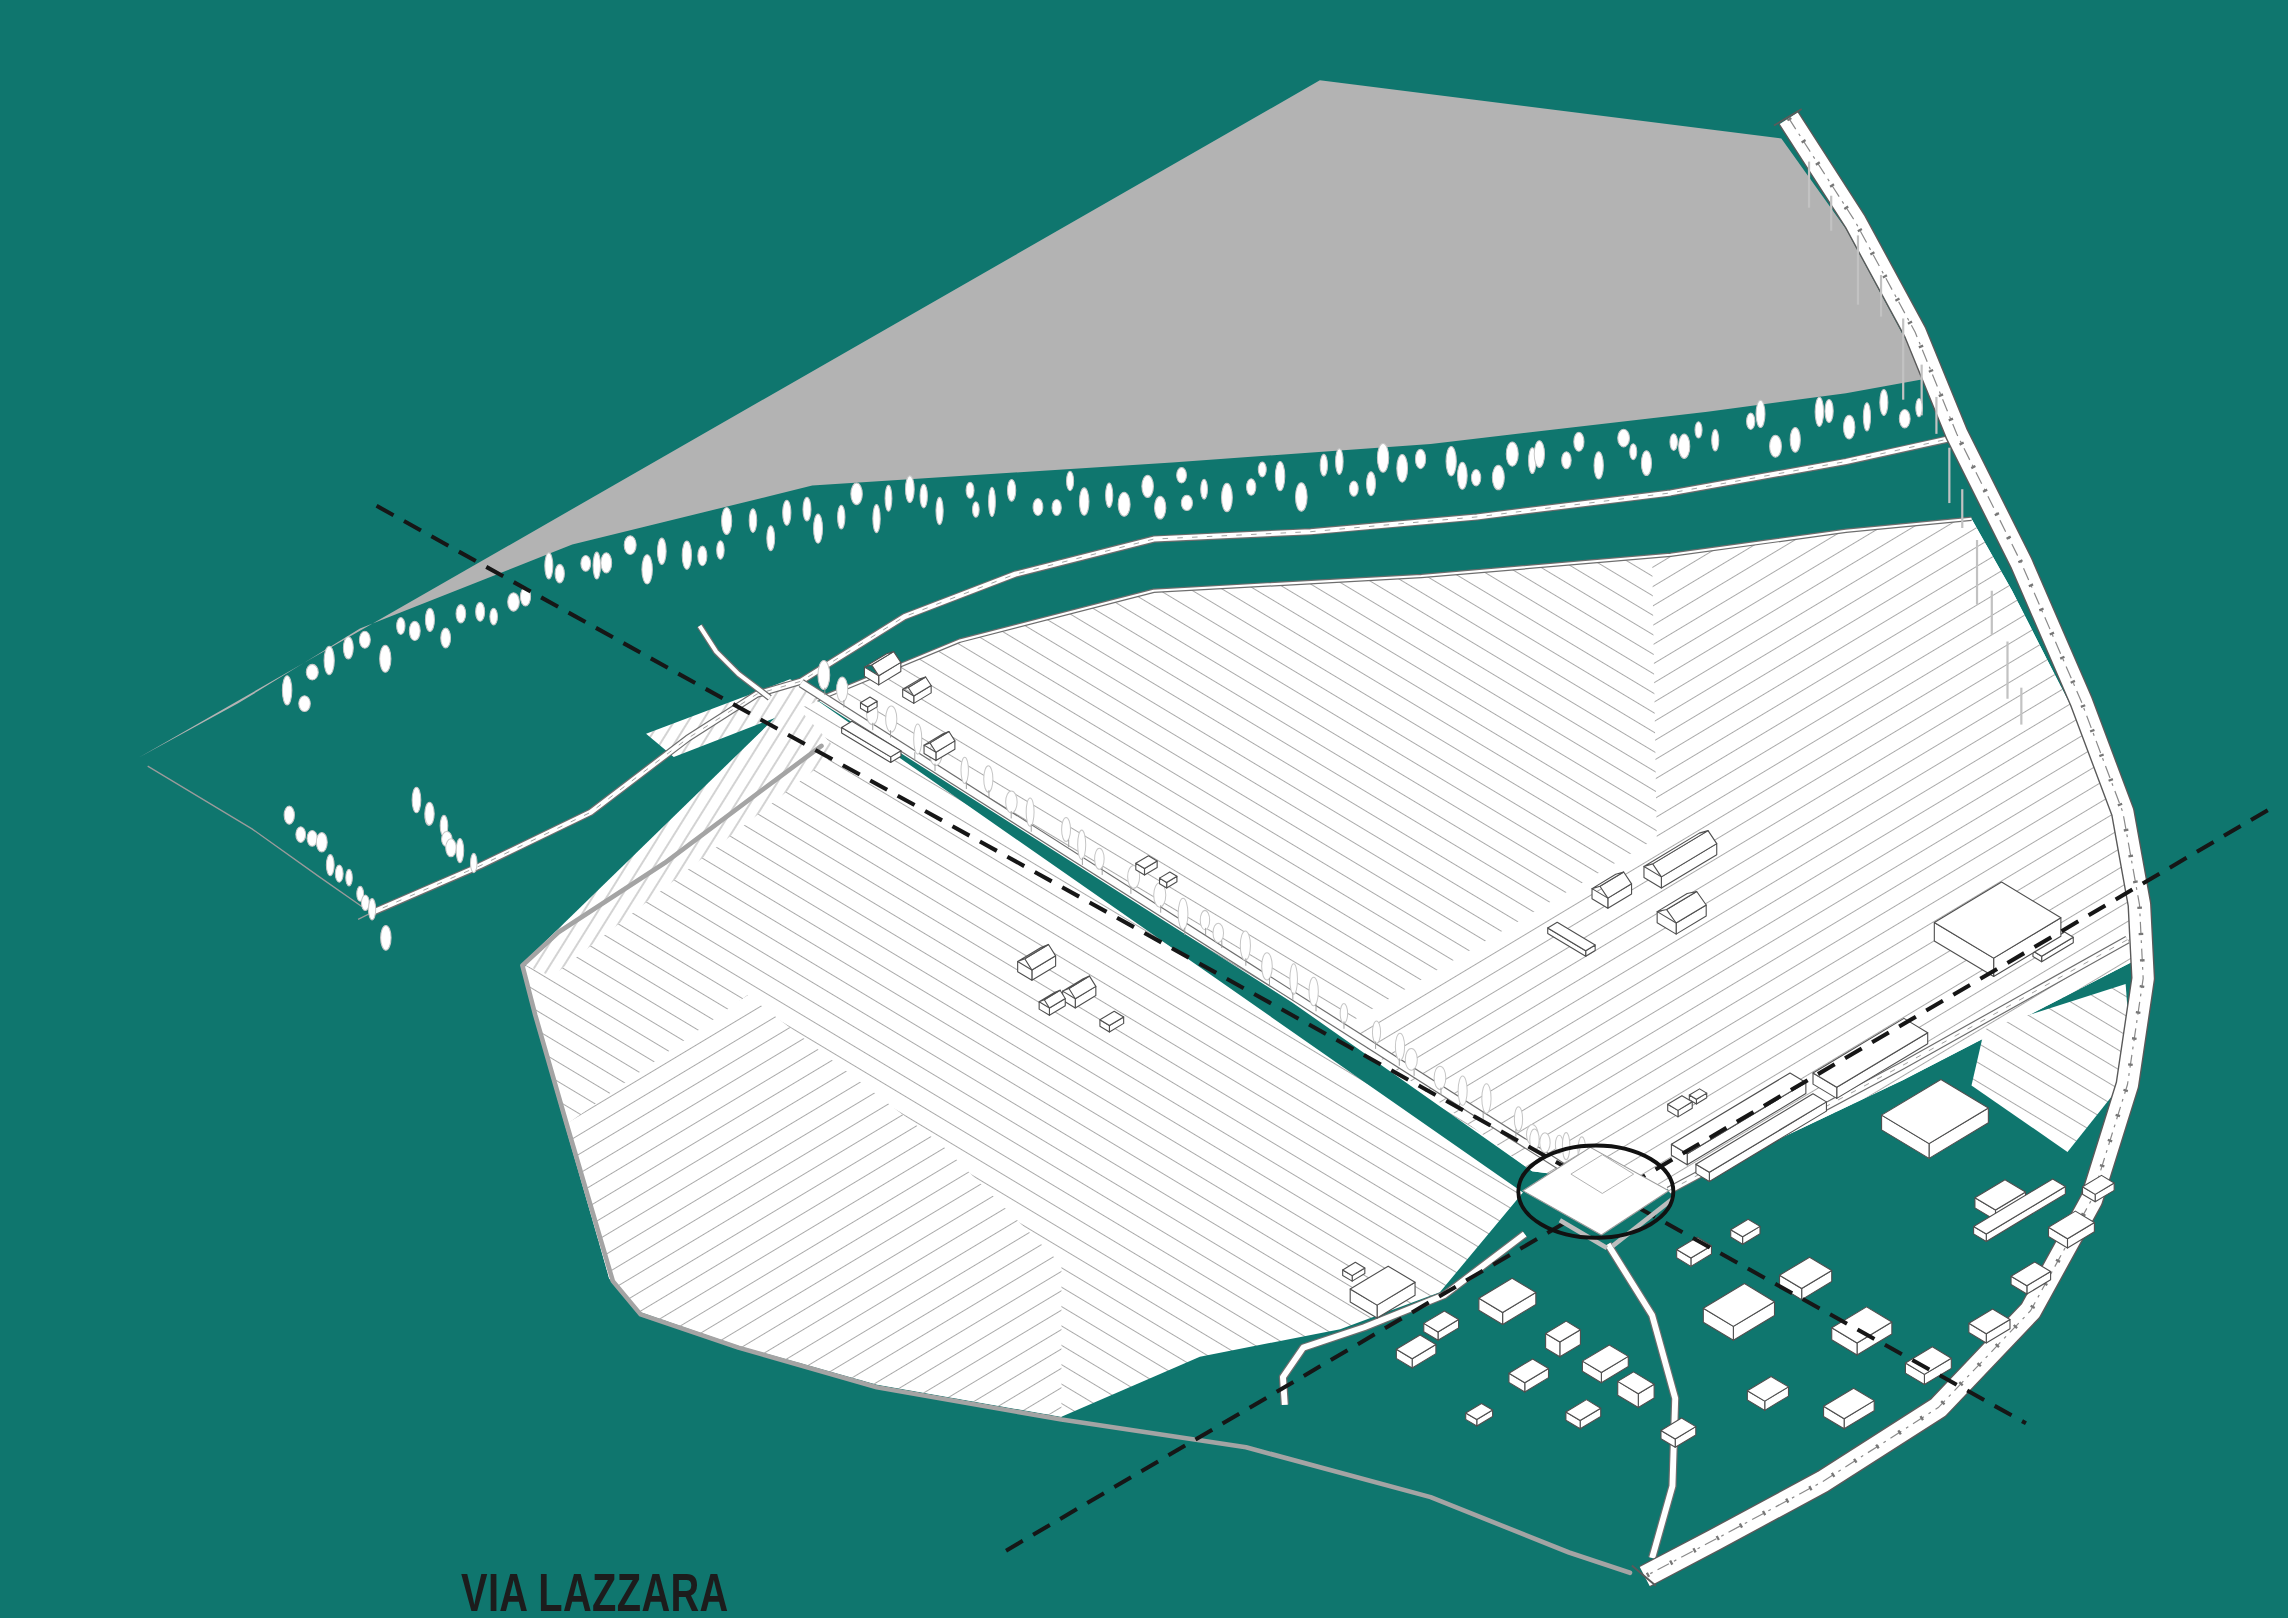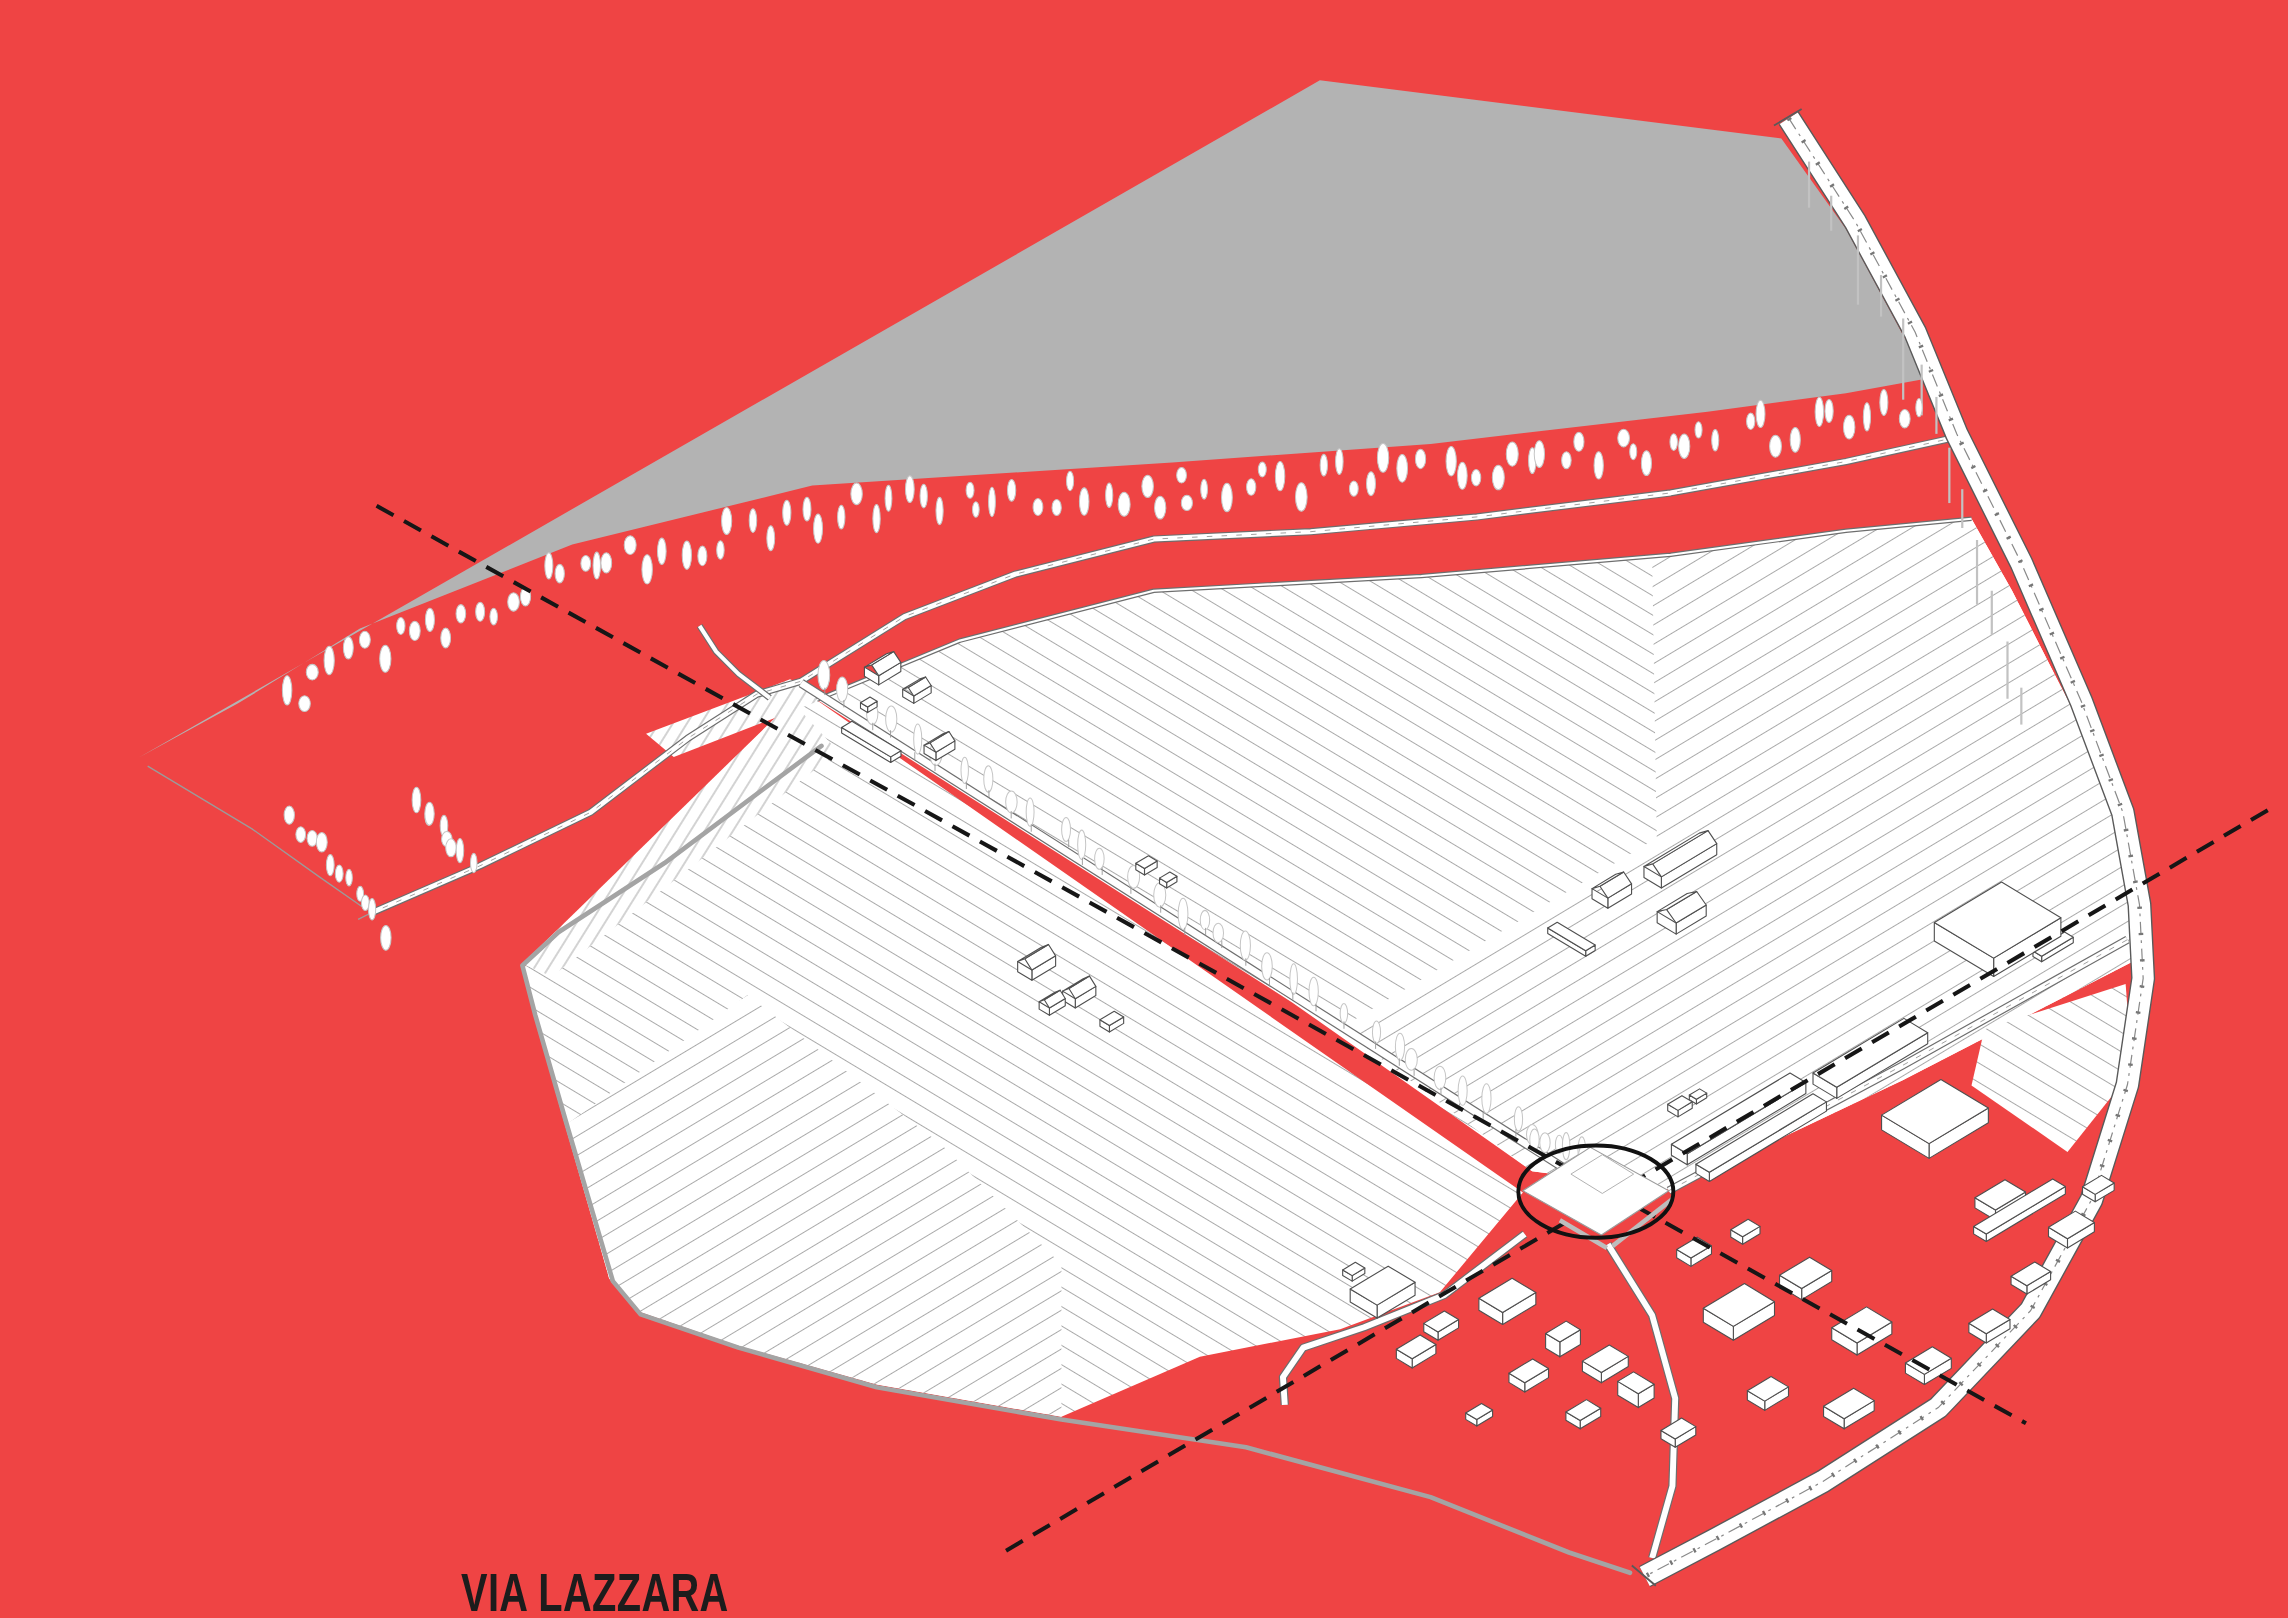--- a/index.html
+++ b/index.html
@@ -1,16 +1,16 @@
 <!DOCTYPE html>
 <html style="font-size:14.8px"><head>
 <meta charset="utf-8">
 <style>
   html,body{margin:0;padding:0;background:#ffffff;}
-  .stage{position:relative;width:2289px;height:1619px;background:#ef4444;overflow:hidden;
+  .stage{position:relative;width:2289px;height:1619px;background:#0f766e;overflow:hidden;
          font-family:"Liberation Sans", sans-serif;}
   .plan-svg{position:absolute;left:0;top:0;}
   .caption{position:absolute;left:461px;top:1388px;font-weight:bold;font-size:53px;
            line-height:82px;letter-spacing:0.5px;transform:scaleX(.75);transform-origin:left top;
            white-space:pre;}
   .caption div{height:82px;}
 </style>
 </head>
 <body>
 

